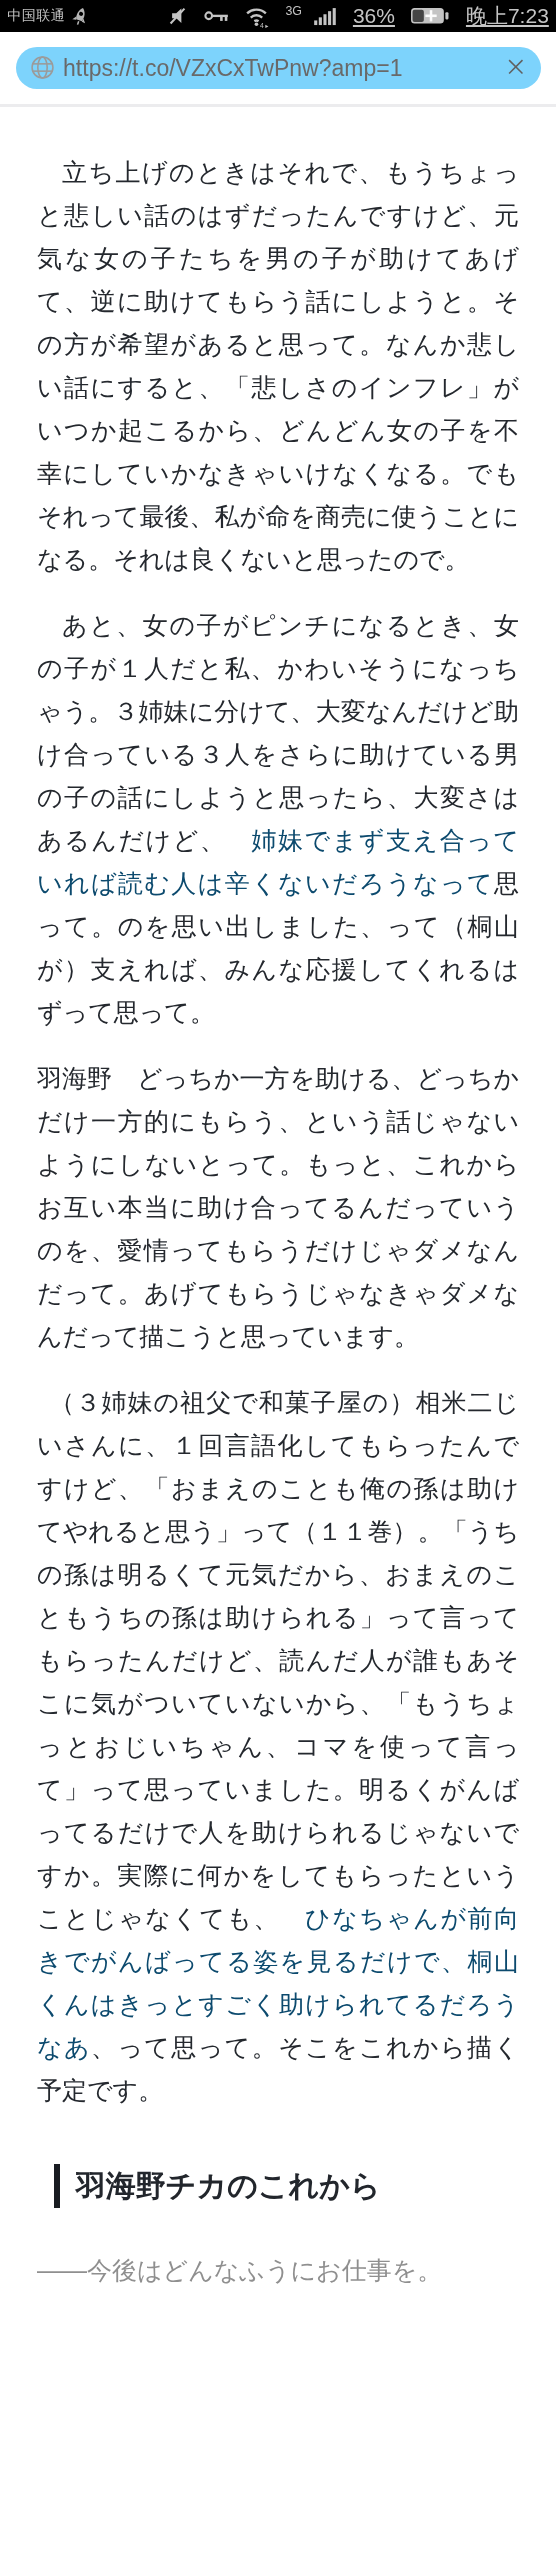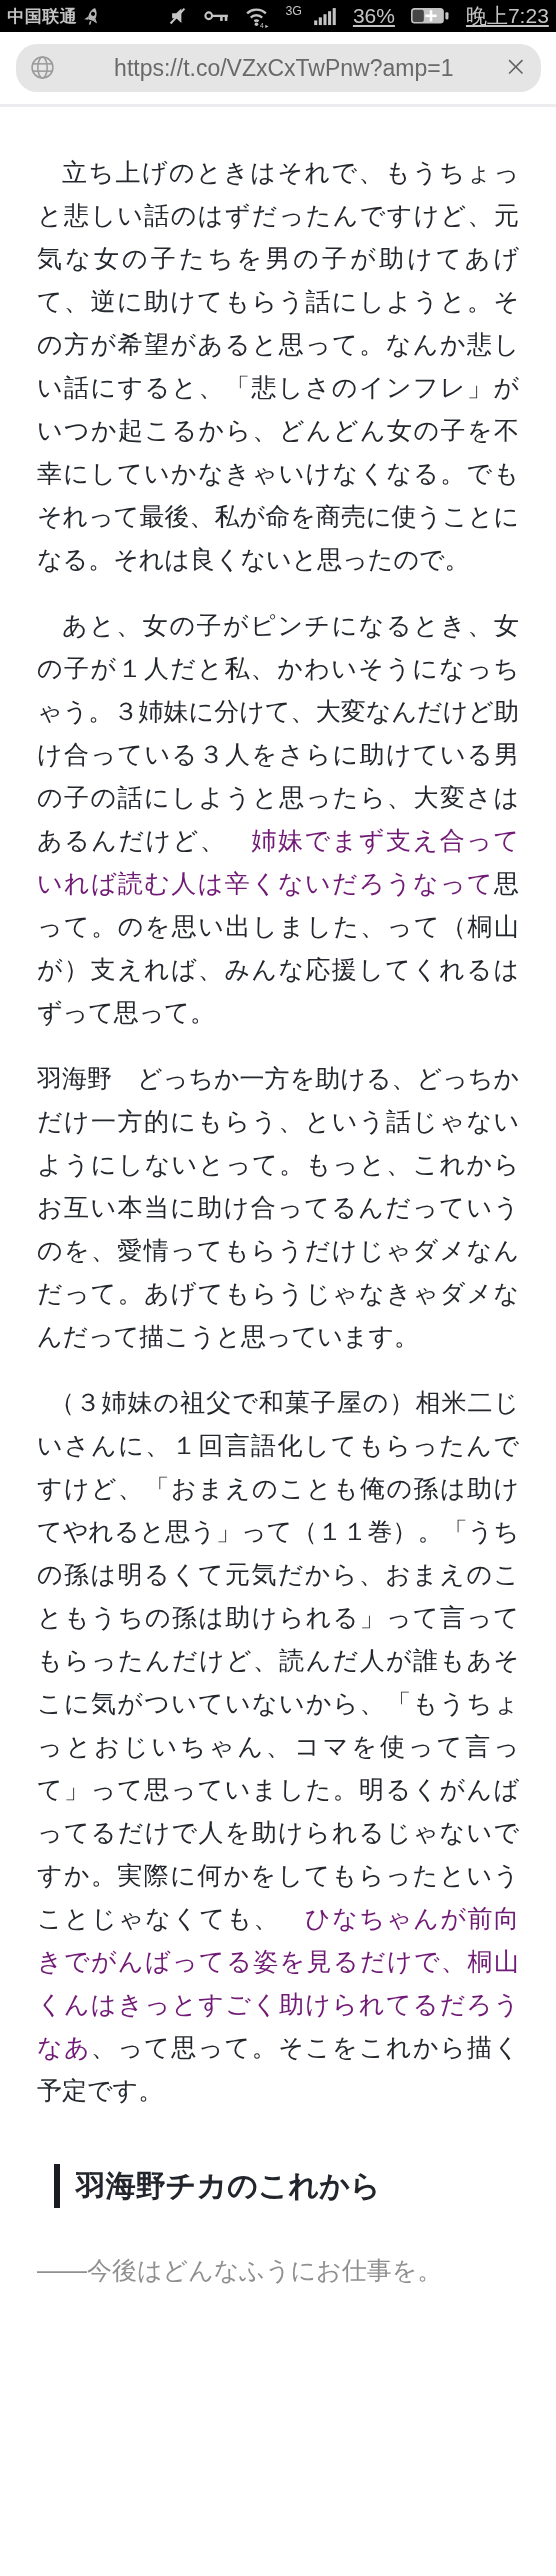--- a/index.html
+++ b/index.html
@@ -10,39 +10,39 @@
     font-family: "Liberation Sans", "DejaVu Sans", sans-serif;
     position: relative;
   }
 
   
   .status-bar {
     height: 32px; background: #000000; color: #c4c4c4;
     display: flex; align-items: center;
     padding: 0 7.2px; box-sizing: border-box;
   }
-  .carrier { font-size: 17px; letter-spacing: 0.5px; font-weight: bold; }
+  .carrier { font-size: 14px; letter-spacing: 0.5px; }
   .rocket { margin-left: 5.2px; display: flex; align-items: center; }
   .sb-right { margin-left: auto; display: flex; align-items: center; gap: 15px; }
   .sb-right svg { display: block; }
   .net-type { font-size: 12.4px; align-self: flex-start; margin-top: 2.1px; margin-right: -3.1px; }
   .pct, .clock { font-size: 21px; text-decoration: underline; }
   .clock { margin-left: 1px; }
 
   
   .toolbar {
     height: 72px; background: #ffffff;
     display: flex; align-items: center;
     padding: 0 15.5px; box-sizing: border-box;
   }
   .url-pill {
-    flex: 1; height: 48px; background: #e5e5e5;
+    flex: 1; height: 42px; background: #7dd3fc;
     border-radius: 21px;
     display: flex; align-items: center;
-    padding: 0 14.4px; box-sizing: border-box; text-align: center;
+    padding: 0 14.4px; box-sizing: border-box;
   }
   .url-text {
     flex: 1; margin-left: 8.2px;
     font-size: 23px; color: #696969;
     white-space: nowrap; overflow: hidden;
   }
   .toolbar-divider { height: 2.6px; background: #ececee; }
 
   
   .article {
@@ -52,21 +52,21 @@
     line-height: 43px;
   }
   .article p {
     margin: 0 0 23px 0;
     word-break: break-all;
     text-align: justify;
   }
   .indent { text-indent: 1em; }
   .indent-half { text-indent: 0.5em; }
   .q { color: #8f8f8f; }
-  .red { color: #701a75; margin-left: 25px; }
+  .red { color: #0c4a6e; margin-left: 25px; }
 
   .section-heading {
     display: flex; align-items: center;
     margin: 52px 0 41px -13.4px;
     padding-left: 30px;
   }
   .section-heading .bar {
     width: 6.7px; height: 44px; background: #191c21;
     flex: none;
   }

